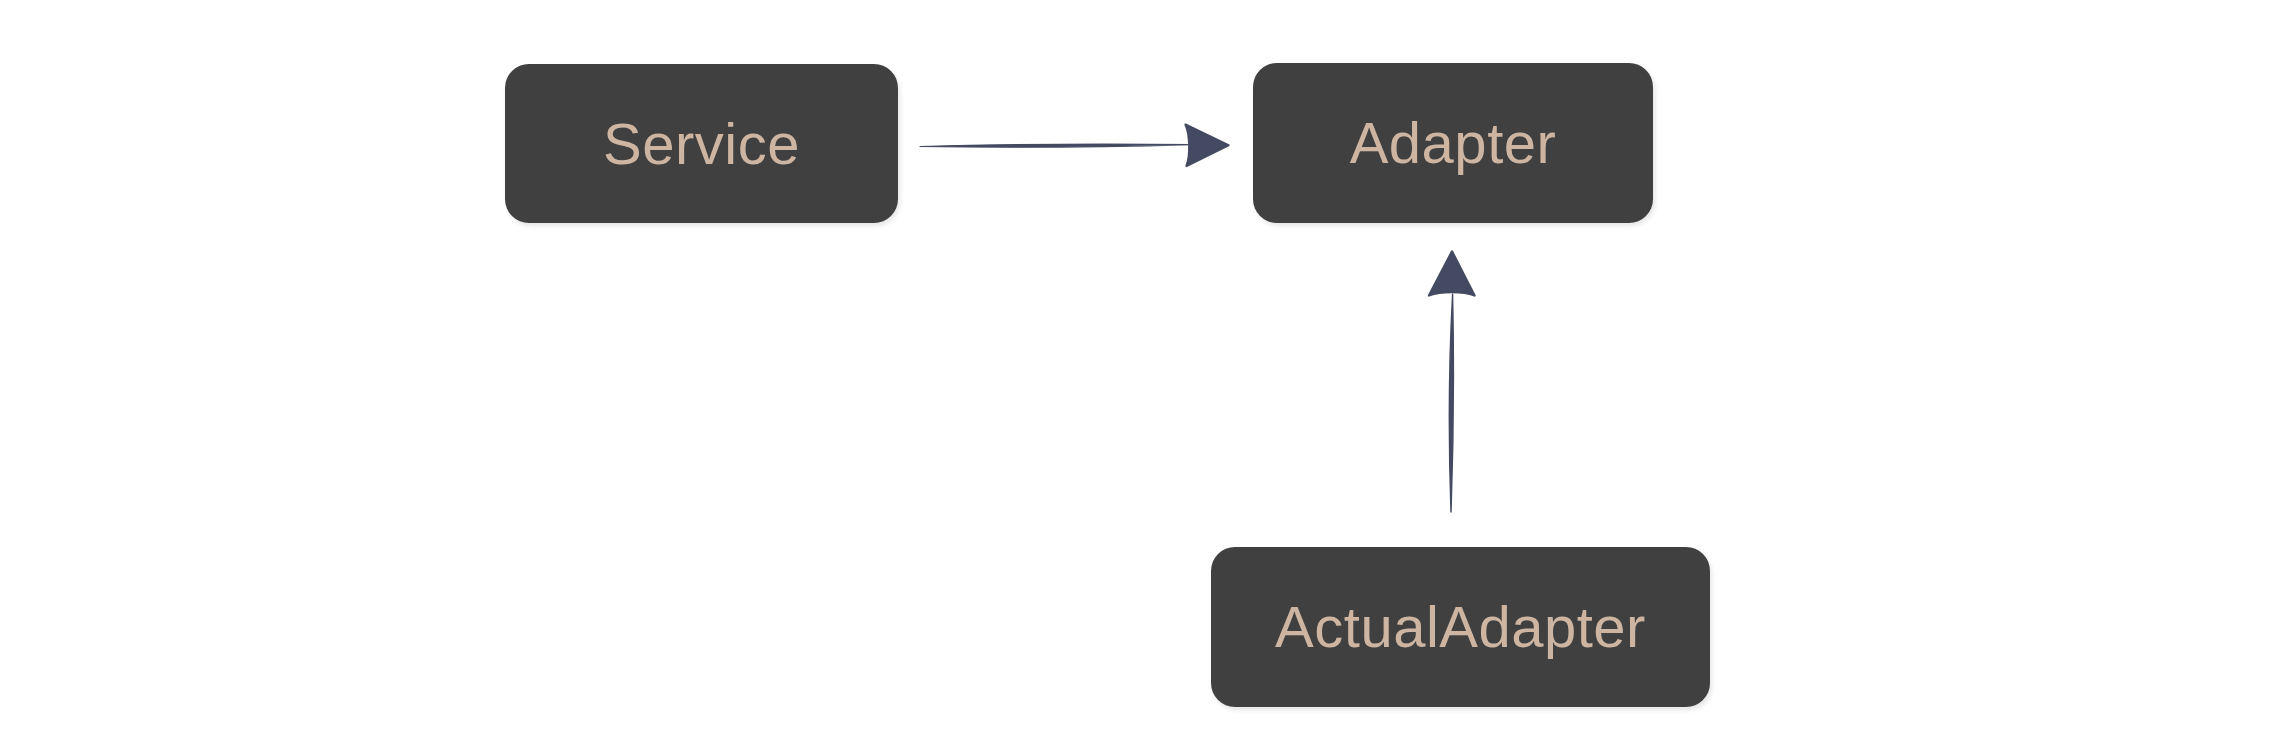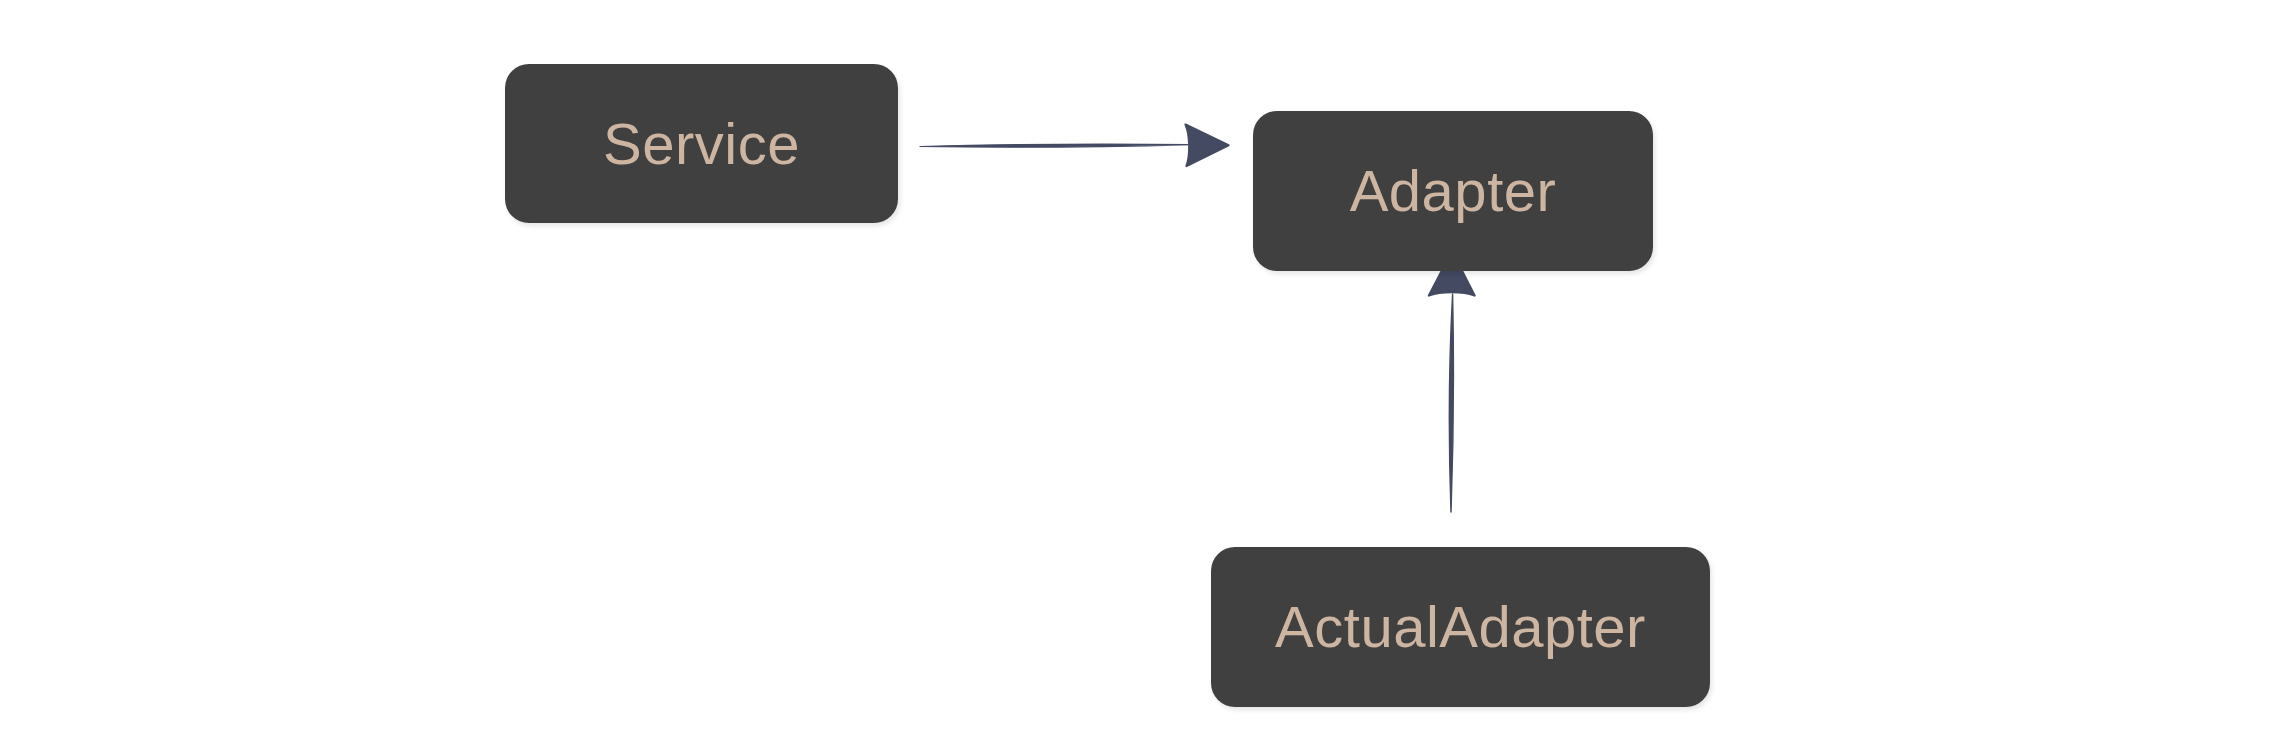--- a/index.html
+++ b/index.html
@@ -42,21 +42,20 @@
     left: 505px;
     top: 64px;
     width: 393px;
     height: 159px;
   }
   #node-adapter {
     left: 1253px;
     top: 63px;
     width: 400px;
     height: 160px;
-    margin-top: 48px;
   }
   #node-actualadapter {
     left: 1203px;
     top: 547px;
     width: 499px;
     height: 160px;
     margin-left: 8px;
   }
   .edge-layer {
     position: absolute;

